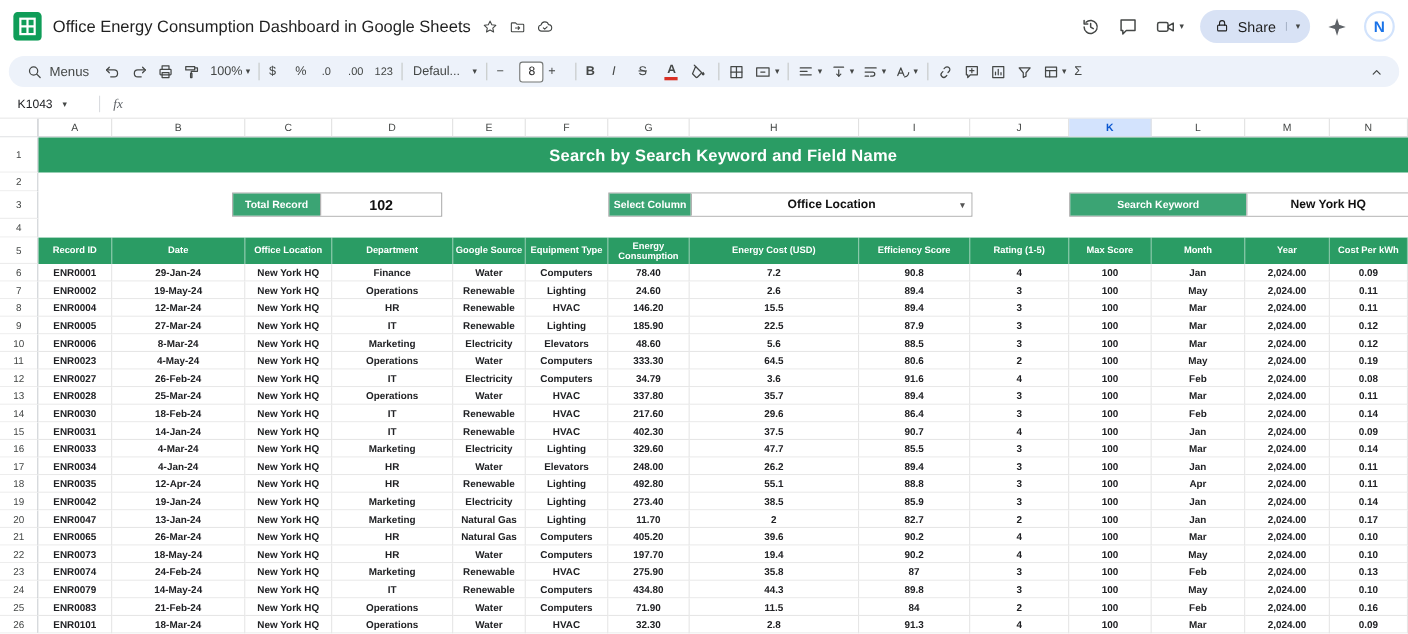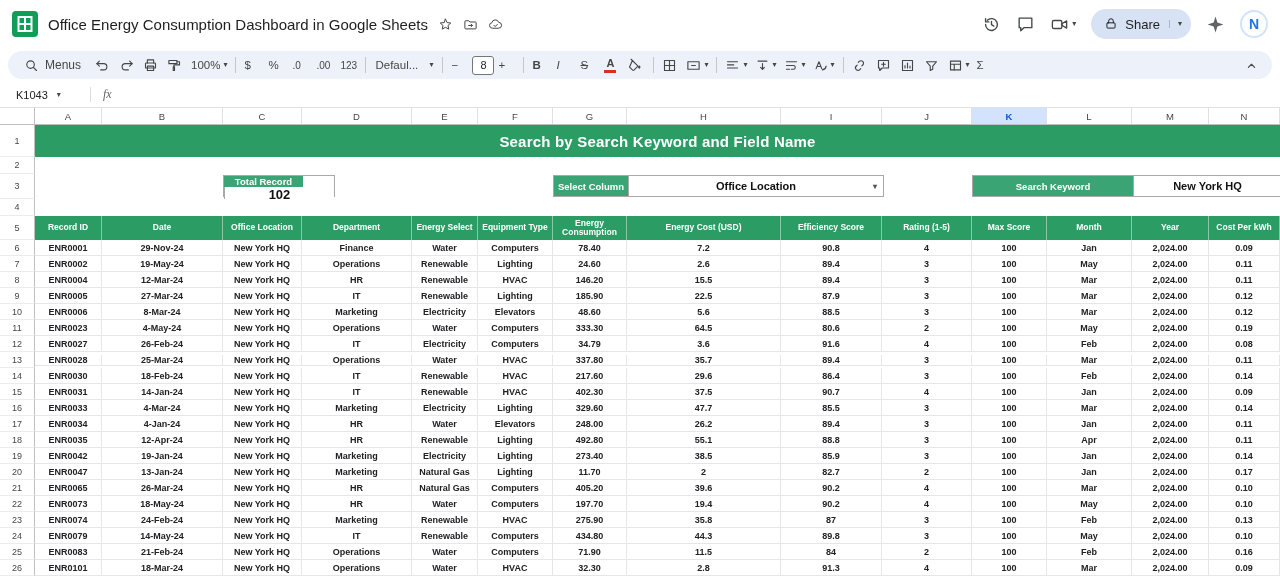--- a/index.html
+++ b/index.html
@@ -333,21 +333,21 @@
           <div class="banner">Search by Search Keyword and Field Name</div>
         </div>
       </div>
       <div class="grid-row" style="height: 17px;">
         <div class="row-h">2</div>
         <div class="row-content" style="width: 1245px;"></div>
       </div>
       <div class="grid-row" style="height: 25px;">
         <div class="row-h">3</div>
         <div class="row-content" style="width: 1245px;">
-          <div class="widget" style="left: 188px; flex-direction: column;">
+          <div class="widget" style="left: 176px;">
             <div class="w-label" style="width: 79px;">Total Record</div>
             <div class="w-value big" style="width: 110px;">102</div>
           </div>
           <div class="widget" style="left: 518px;">
             <div class="w-label" style="width: 74px;">Select Column</div>
             <div class="w-value" style="width: 255px;">Office Location<div class="w-caret">▾</div></div>
           </div>
           <div class="widget" style="left: 937px;">
             <div class="w-label" style="width: 160px;">Search Keyword</div>
             <div class="w-value" style="width: 148px;">New York HQ</div>
@@ -358,37 +358,37 @@
         <div class="row-h">4</div>
         <div class="row-content" style="width: 1245px;"></div>
       </div>
       <div class="grid-row" style="height: 24px;">
         <div class="row-h">5</div>
         <div class="row-content" style="width: 1245px;">
           <div class="th-cell" style="width: 67px;">Record ID</div>
           <div class="th-cell" style="width: 121px;">Date</div>
           <div class="th-cell" style="width: 79px;">Office Location</div>
           <div class="th-cell" style="width: 110px;">Department</div>
-          <div class="th-cell" style="width: 66px;">Energy Select</div>
+          <div class="th-cell" style="width: 66px;">Google Source</div>
           <div class="th-cell" style="width: 75px;">Equipment Type</div>
           <div class="th-cell" style="width: 74px;">Energy Consumption</div>
           <div class="th-cell" style="width: 154px;">Energy Cost (USD)</div>
           <div class="th-cell" style="width: 101px;">Efficiency Score</div>
           <div class="th-cell" style="width: 90px;">Rating (1-5)</div>
           <div class="th-cell" style="width: 75px;">Max Score</div>
           <div class="th-cell" style="width: 85px;">Month</div>
           <div class="th-cell" style="width: 77px;">Year</div>
           <div class="th-cell" style="width: 71px;">Cost Per kWh</div>
         </div>
       </div>
       <div class="grid-row" style="height: 16px;">
         <div class="row-h">6</div>
         <div class="row-content" style="width: 1245px;">
           <div class="td-cell" style="width: 67px;">ENR0001</div>
-          <div class="td-cell" style="width: 121px;">29-Nov-24</div>
+          <div class="td-cell" style="width: 121px;">29-Jan-24</div>
           <div class="td-cell" style="width: 79px;">New York HQ</div>
           <div class="td-cell" style="width: 110px;">Finance</div>
           <div class="td-cell" style="width: 66px;">Water</div>
           <div class="td-cell" style="width: 75px;">Computers</div>
           <div class="td-cell" style="width: 74px;">78.40</div>
           <div class="td-cell" style="width: 154px;">7.2</div>
           <div class="td-cell" style="width: 101px;">90.8</div>
           <div class="td-cell" style="width: 90px;">4</div>
           <div class="td-cell" style="width: 75px;">100</div>
           <div class="td-cell" style="width: 85px;">Jan</div>
@@ -505,21 +505,21 @@
           <div class="td-cell" style="width: 101px;">91.6</div>
           <div class="td-cell" style="width: 90px;">4</div>
           <div class="td-cell" style="width: 75px;">100</div>
           <div class="td-cell" style="width: 85px;">Feb</div>
           <div class="td-cell" style="width: 77px;">2,024.00</div>
           <div class="td-cell" style="width: 71px;">0.08</div>
         </div>
       </div>
       <div class="grid-row" style="height: 16px;">
         <div class="row-h">13</div>
-        <div class="row-content" style="width: 1245px; align-items: center;">
+        <div class="row-content" style="width: 1245px;">
           <div class="td-cell" style="width: 67px;">ENR0028</div>
           <div class="td-cell" style="width: 121px;">25-Mar-24</div>
           <div class="td-cell" style="width: 79px;">New York HQ</div>
           <div class="td-cell" style="width: 110px;">Operations</div>
           <div class="td-cell" style="width: 66px;">Water</div>
           <div class="td-cell" style="width: 75px;">HVAC</div>
           <div class="td-cell" style="width: 74px;">337.80</div>
           <div class="td-cell" style="width: 154px;">35.7</div>
           <div class="td-cell" style="width: 101px;">89.4</div>
           <div class="td-cell" style="width: 90px;">3</div>

